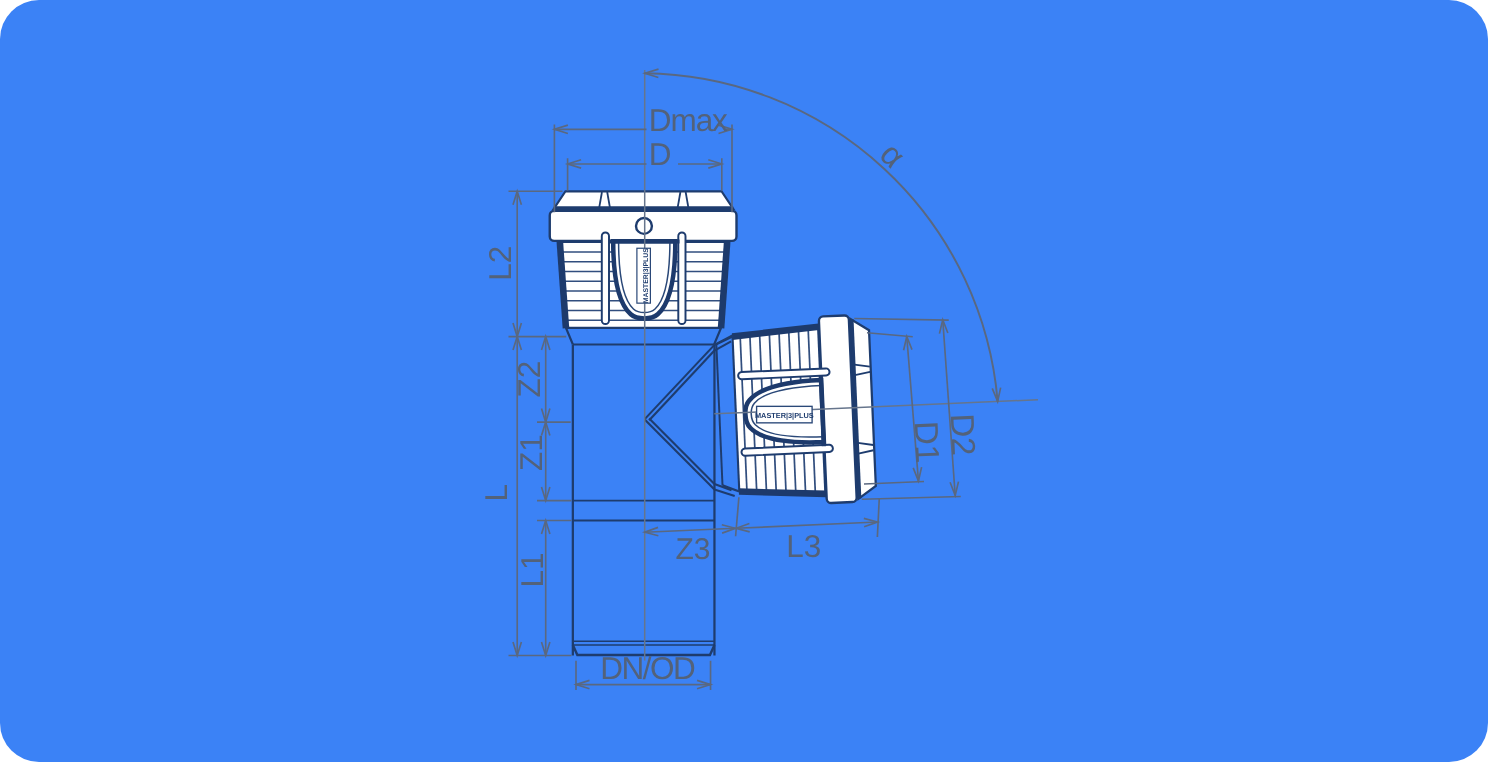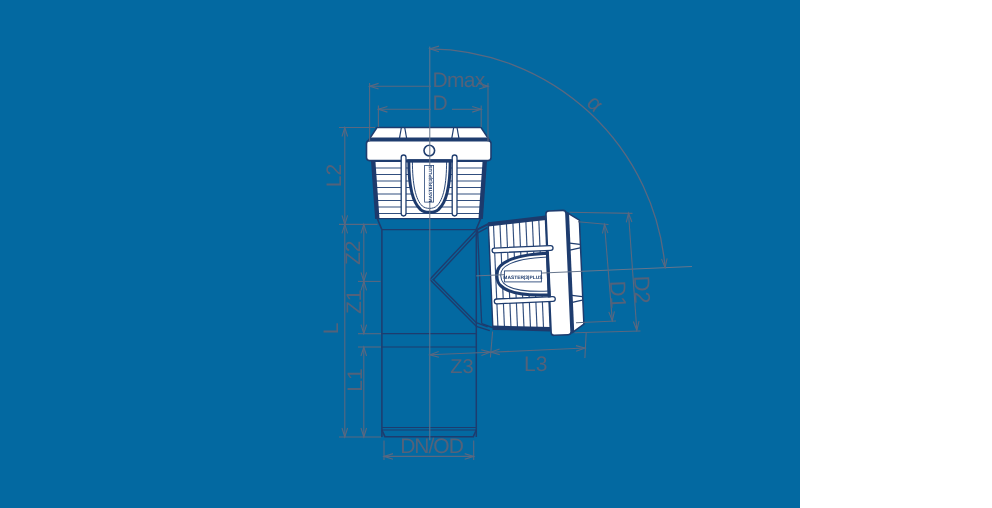--- a/index.html
+++ b/index.html
@@ -1,16 +1,16 @@
 <!DOCTYPE html>
 <html><head>
 <meta charset="utf-8">
 <style>
   html,body{margin:0;padding:0;background:#ffffff;}
-  .wrap{width:800px;height:508px;position:relative;background:#0369a1;overflow:hidden;}
+  .wrap{width:992px;height:508px;position:relative;background:#3b82f6;overflow:hidden;border-radius:26px;}
   text{font-family:"Liberation Sans",sans-serif;text-rendering:geometricPrecision;-webkit-font-smoothing:antialiased;}
   .dt{fill:#53627a;}
 </style>
 </head>
 <body>
 <div class="wrap">
 <svg width="992" height="508" viewBox="0 0 992 508">
 <defs>
 <g id="sock">
 

